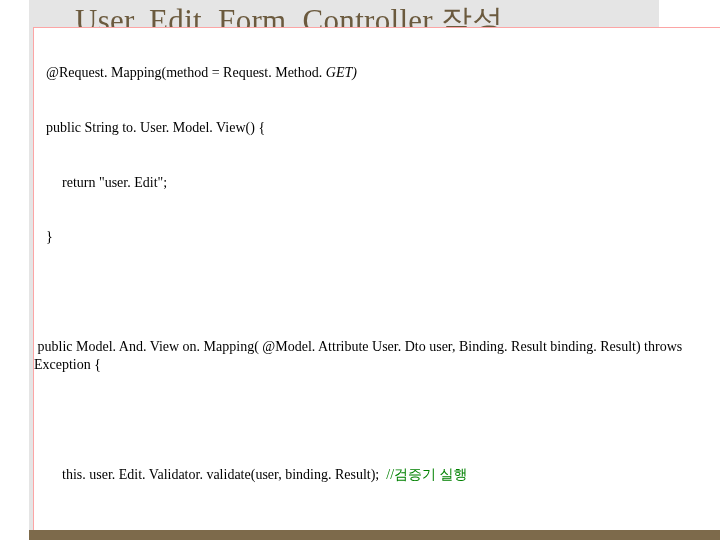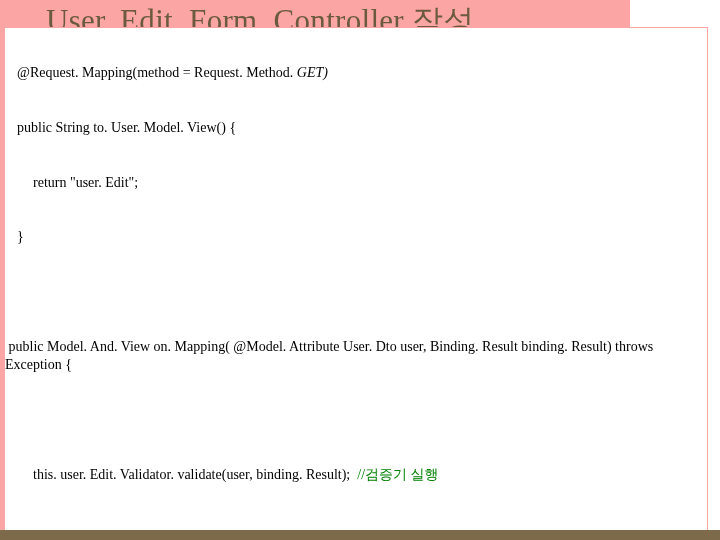--- a/index.html
+++ b/index.html
@@ -10,21 +10,22 @@
     background: #fff;
     font-family: "Times New Roman", serif;
     font-size: 15px;
     color: #000;
     overflow: hidden;
   }
   .slide {
     position: relative;
     width: 630px;
     height: 540px;
-    background: #fca5a5;
+    background: #e5e5e5;
+    margin-left: 29px;
   }
   .title {
     position: absolute;
     top: 0px;
     left: 46px;
     font-size: 31px;
     color: #6b5a3e;
     letter-spacing: 0.3px;
     font-weight: 400;
   }

